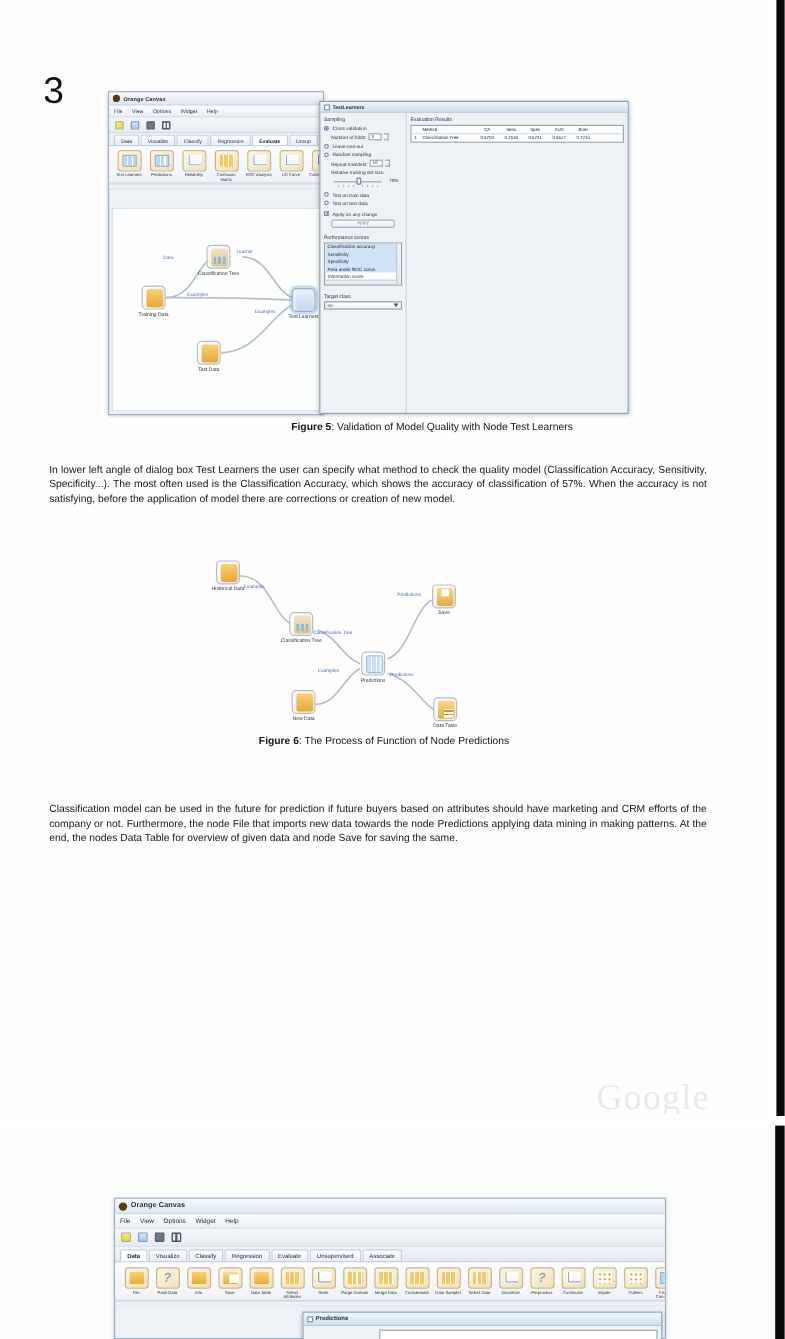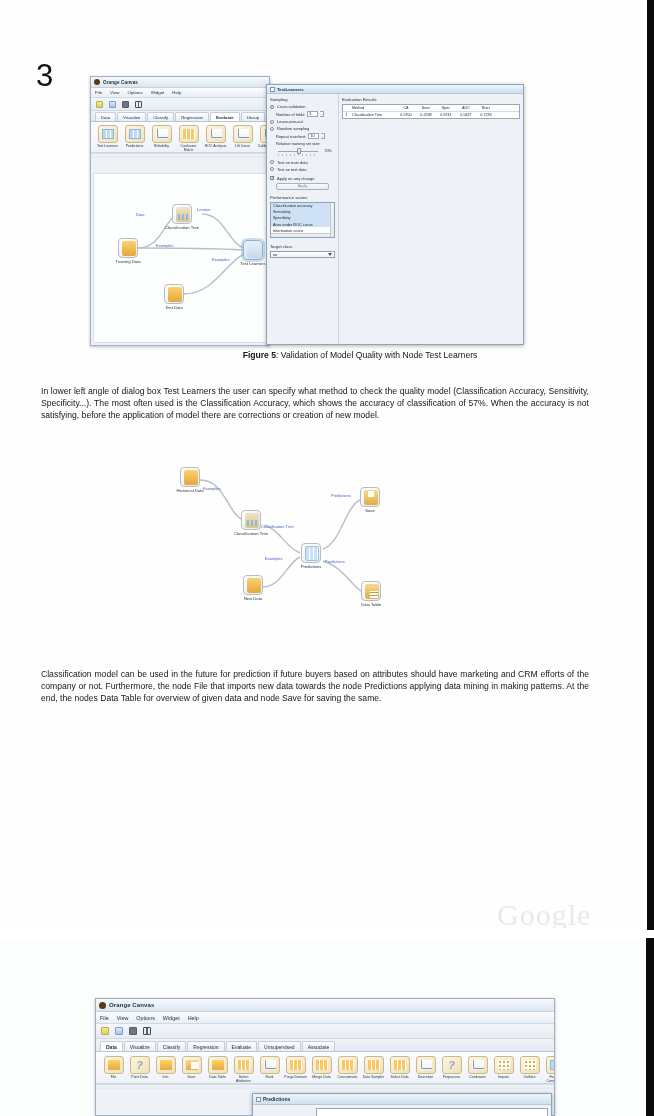--- a/index.html
+++ b/index.html
@@ -451,20 +451,23 @@
         <div class="node-lbl">Data Table</div>
       </div>
 
       <div class="link-lbl" style="left:48px; top:31px;">Examples</div>
       <div class="link-lbl" style="left:106px; top:69px;">Classification Tree</div>
       <div class="link-lbl" style="left:110px; top:101px;">Examples</div>
       <div class="link-lbl" style="left:176px; top:38px;">Predictions</div>
       <div class="link-lbl" style="left:170px; top:104px;">Predictions</div>
     </div>
 
+    <div class="figcap" style="left:0; top:612px;">
+      <b>Figure 6</b><span>: The Process of Function of Node Predictions</span>
+    </div>
 
     <div class="para" style="left:41px; top:668px; width:548px;">Classification model can be used in the future for prediction if future buyers based on attributes should have marketing and CRM efforts of the company or not. Furthermore, the node File that imports new data towards the node Predictions applying data mining in making patterns. At the end, the nodes Data Table for overview of given data and node Save for saving the same.</div>
 
     <div class="watermark" style="left:497px; top:898px;">Google</div>
   </div>
 
   <div class="gutter"></div>
 
   <div class="page2">
     <div class="ow" style="left:95px; top:58px; width:460px; height:118px;">

